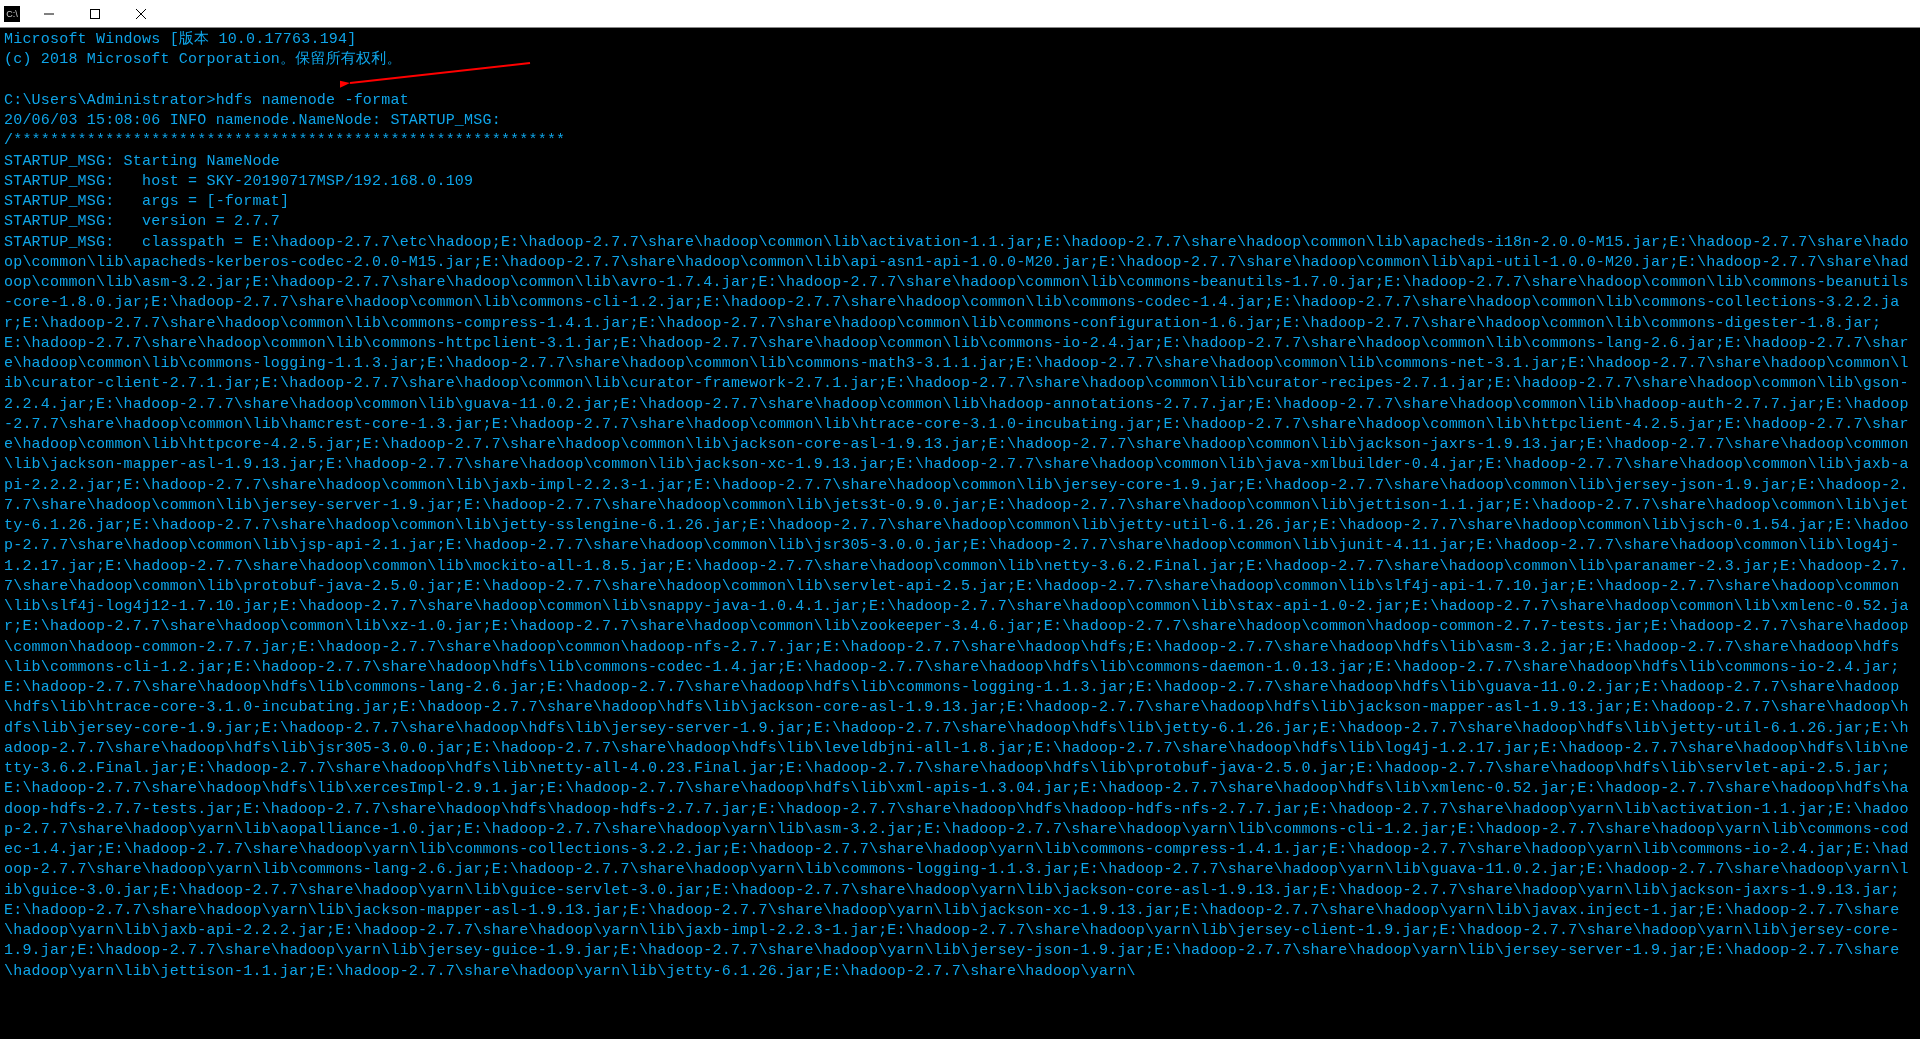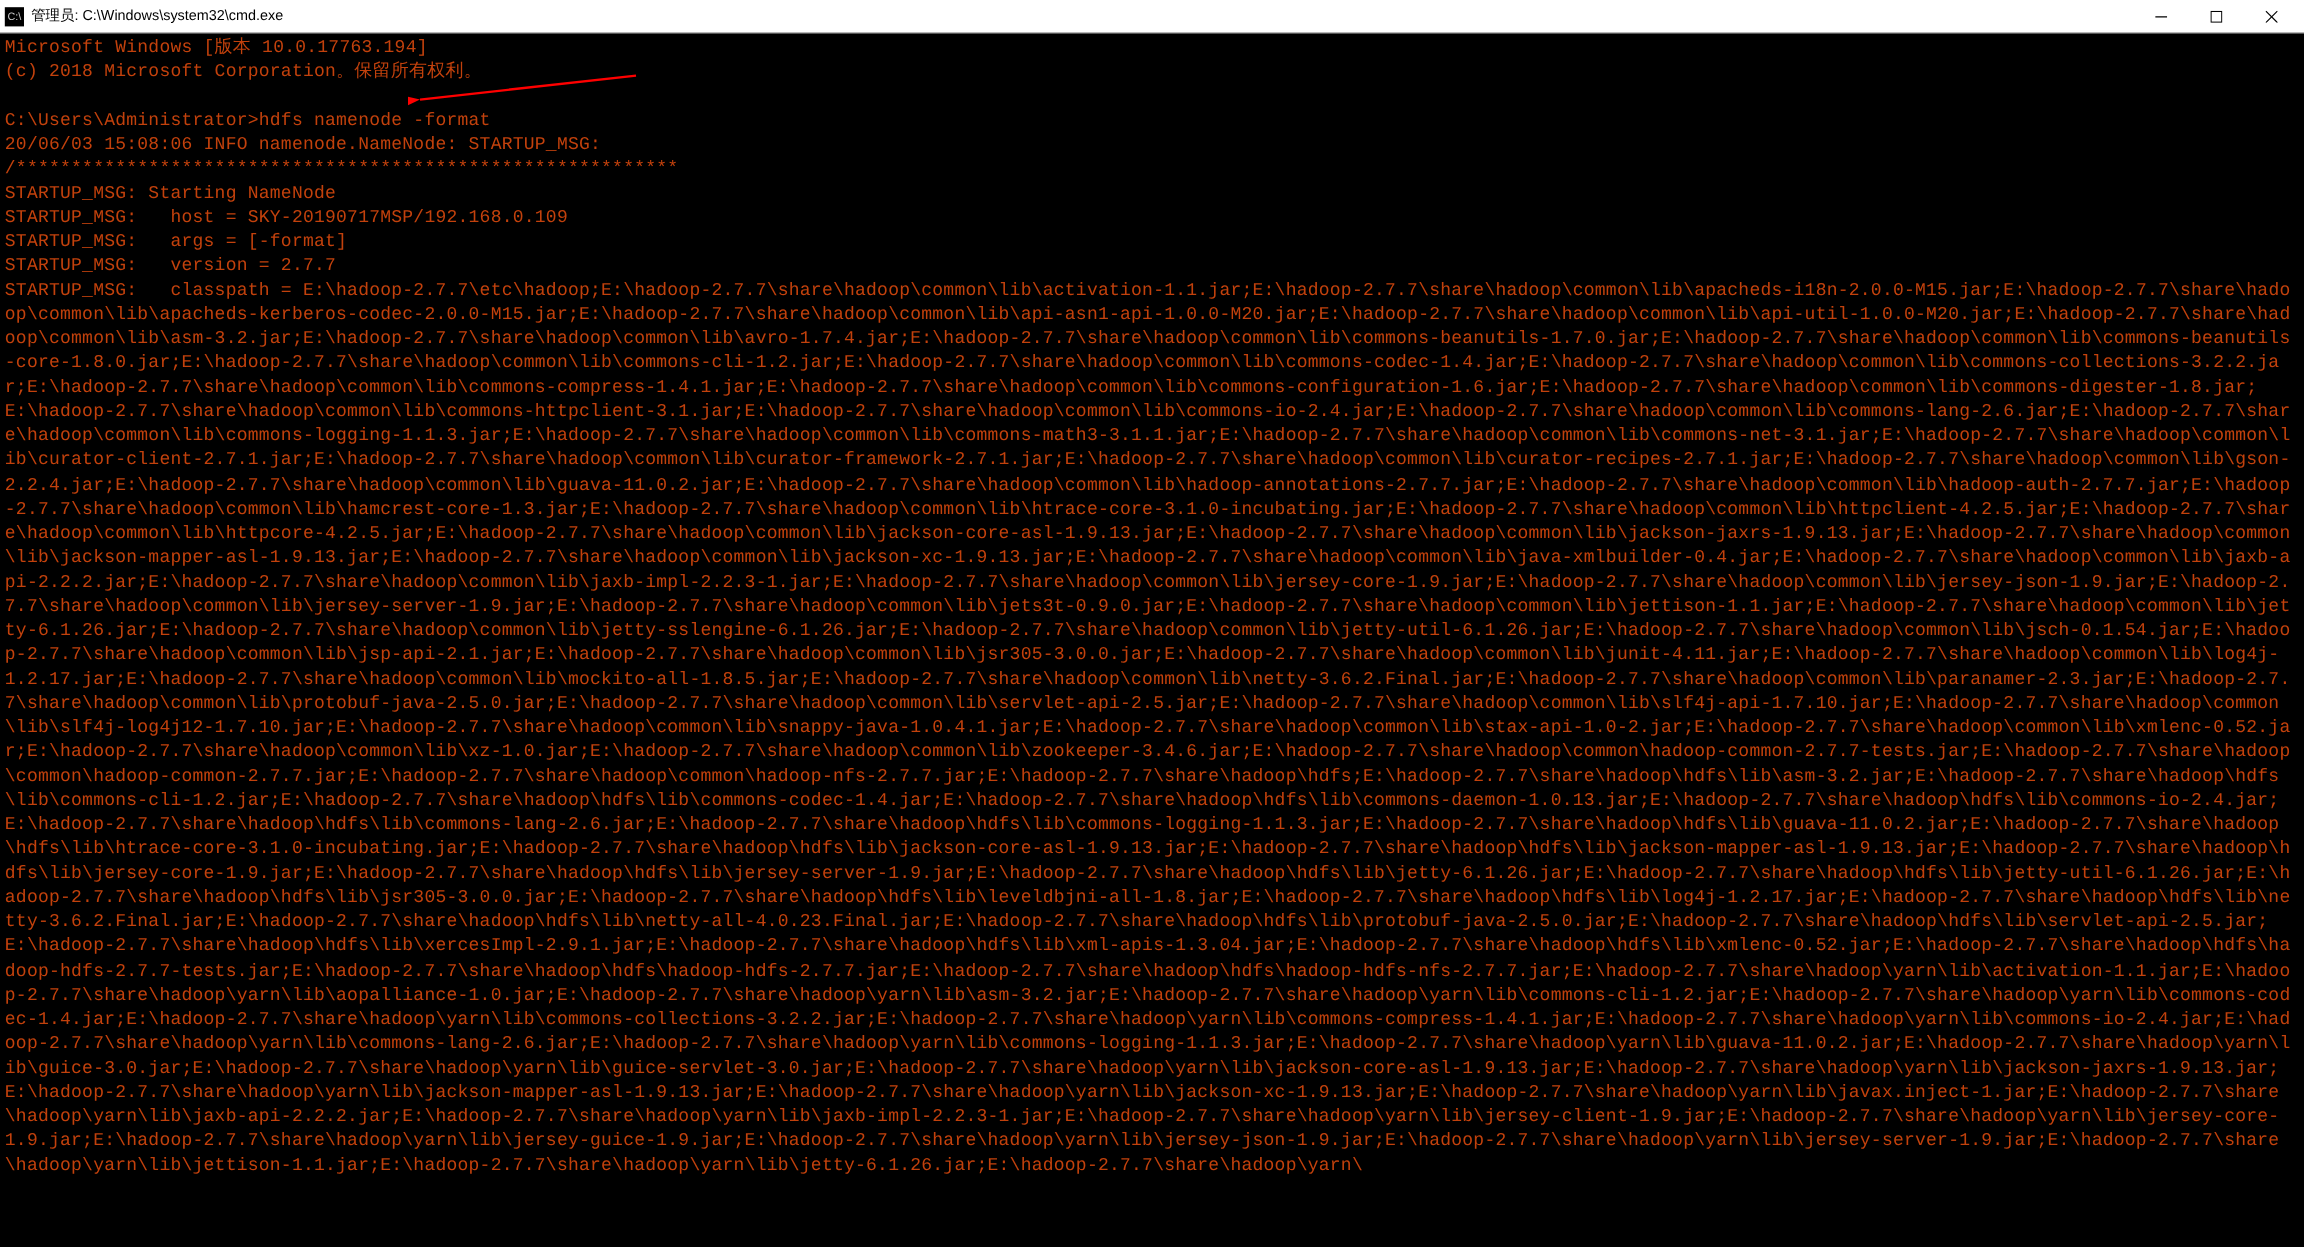--- a/index.html
+++ b/index.html
@@ -51,21 +51,21 @@
   justify-content: center;
   cursor: pointer;
   font-family: Arial, sans-serif;
 }
 .titlebar-btn svg {
   width: 10px;
   height: 10px;
 }
 .terminal {
   background: #000;
-  color: #c2410c;
+  color: #0ea5e9;
   padding: 2px 4px;
   line-height: 1.35;
   font-size: 15px;
   letter-spacing: 0.2px;
   white-space: pre-wrap;
   word-break: break-all;
   height: calc(100vh - 28px);
   overflow: hidden;
 }
 .arrow {
@@ -73,21 +73,20 @@
   top: 58px;
   left: 340px;
   pointer-events: none;
 }
 </style>
 </head>
 <body>
 
 <div class="titlebar">
   <span class="titlebar-icon">C:\</span>
-  <span class="titlebar-text">管理员: C:\Windows\system32\cmd.exe</span>
   <div class="titlebar-controls">
     <div class="titlebar-btn">
       <svg viewBox="0 0 10 10">
           <line x1="0" y1="5" x2="10" y2="5" stroke="#000" stroke-width="1"></line>
         </svg>
     </div>
     <div class="titlebar-btn">
       <svg viewBox="0 0 10 10">
           <rect x="0.5" y="0.5" width="9" height="9" fill="none" stroke="#000" stroke-width="1"></rect>
         </svg>

